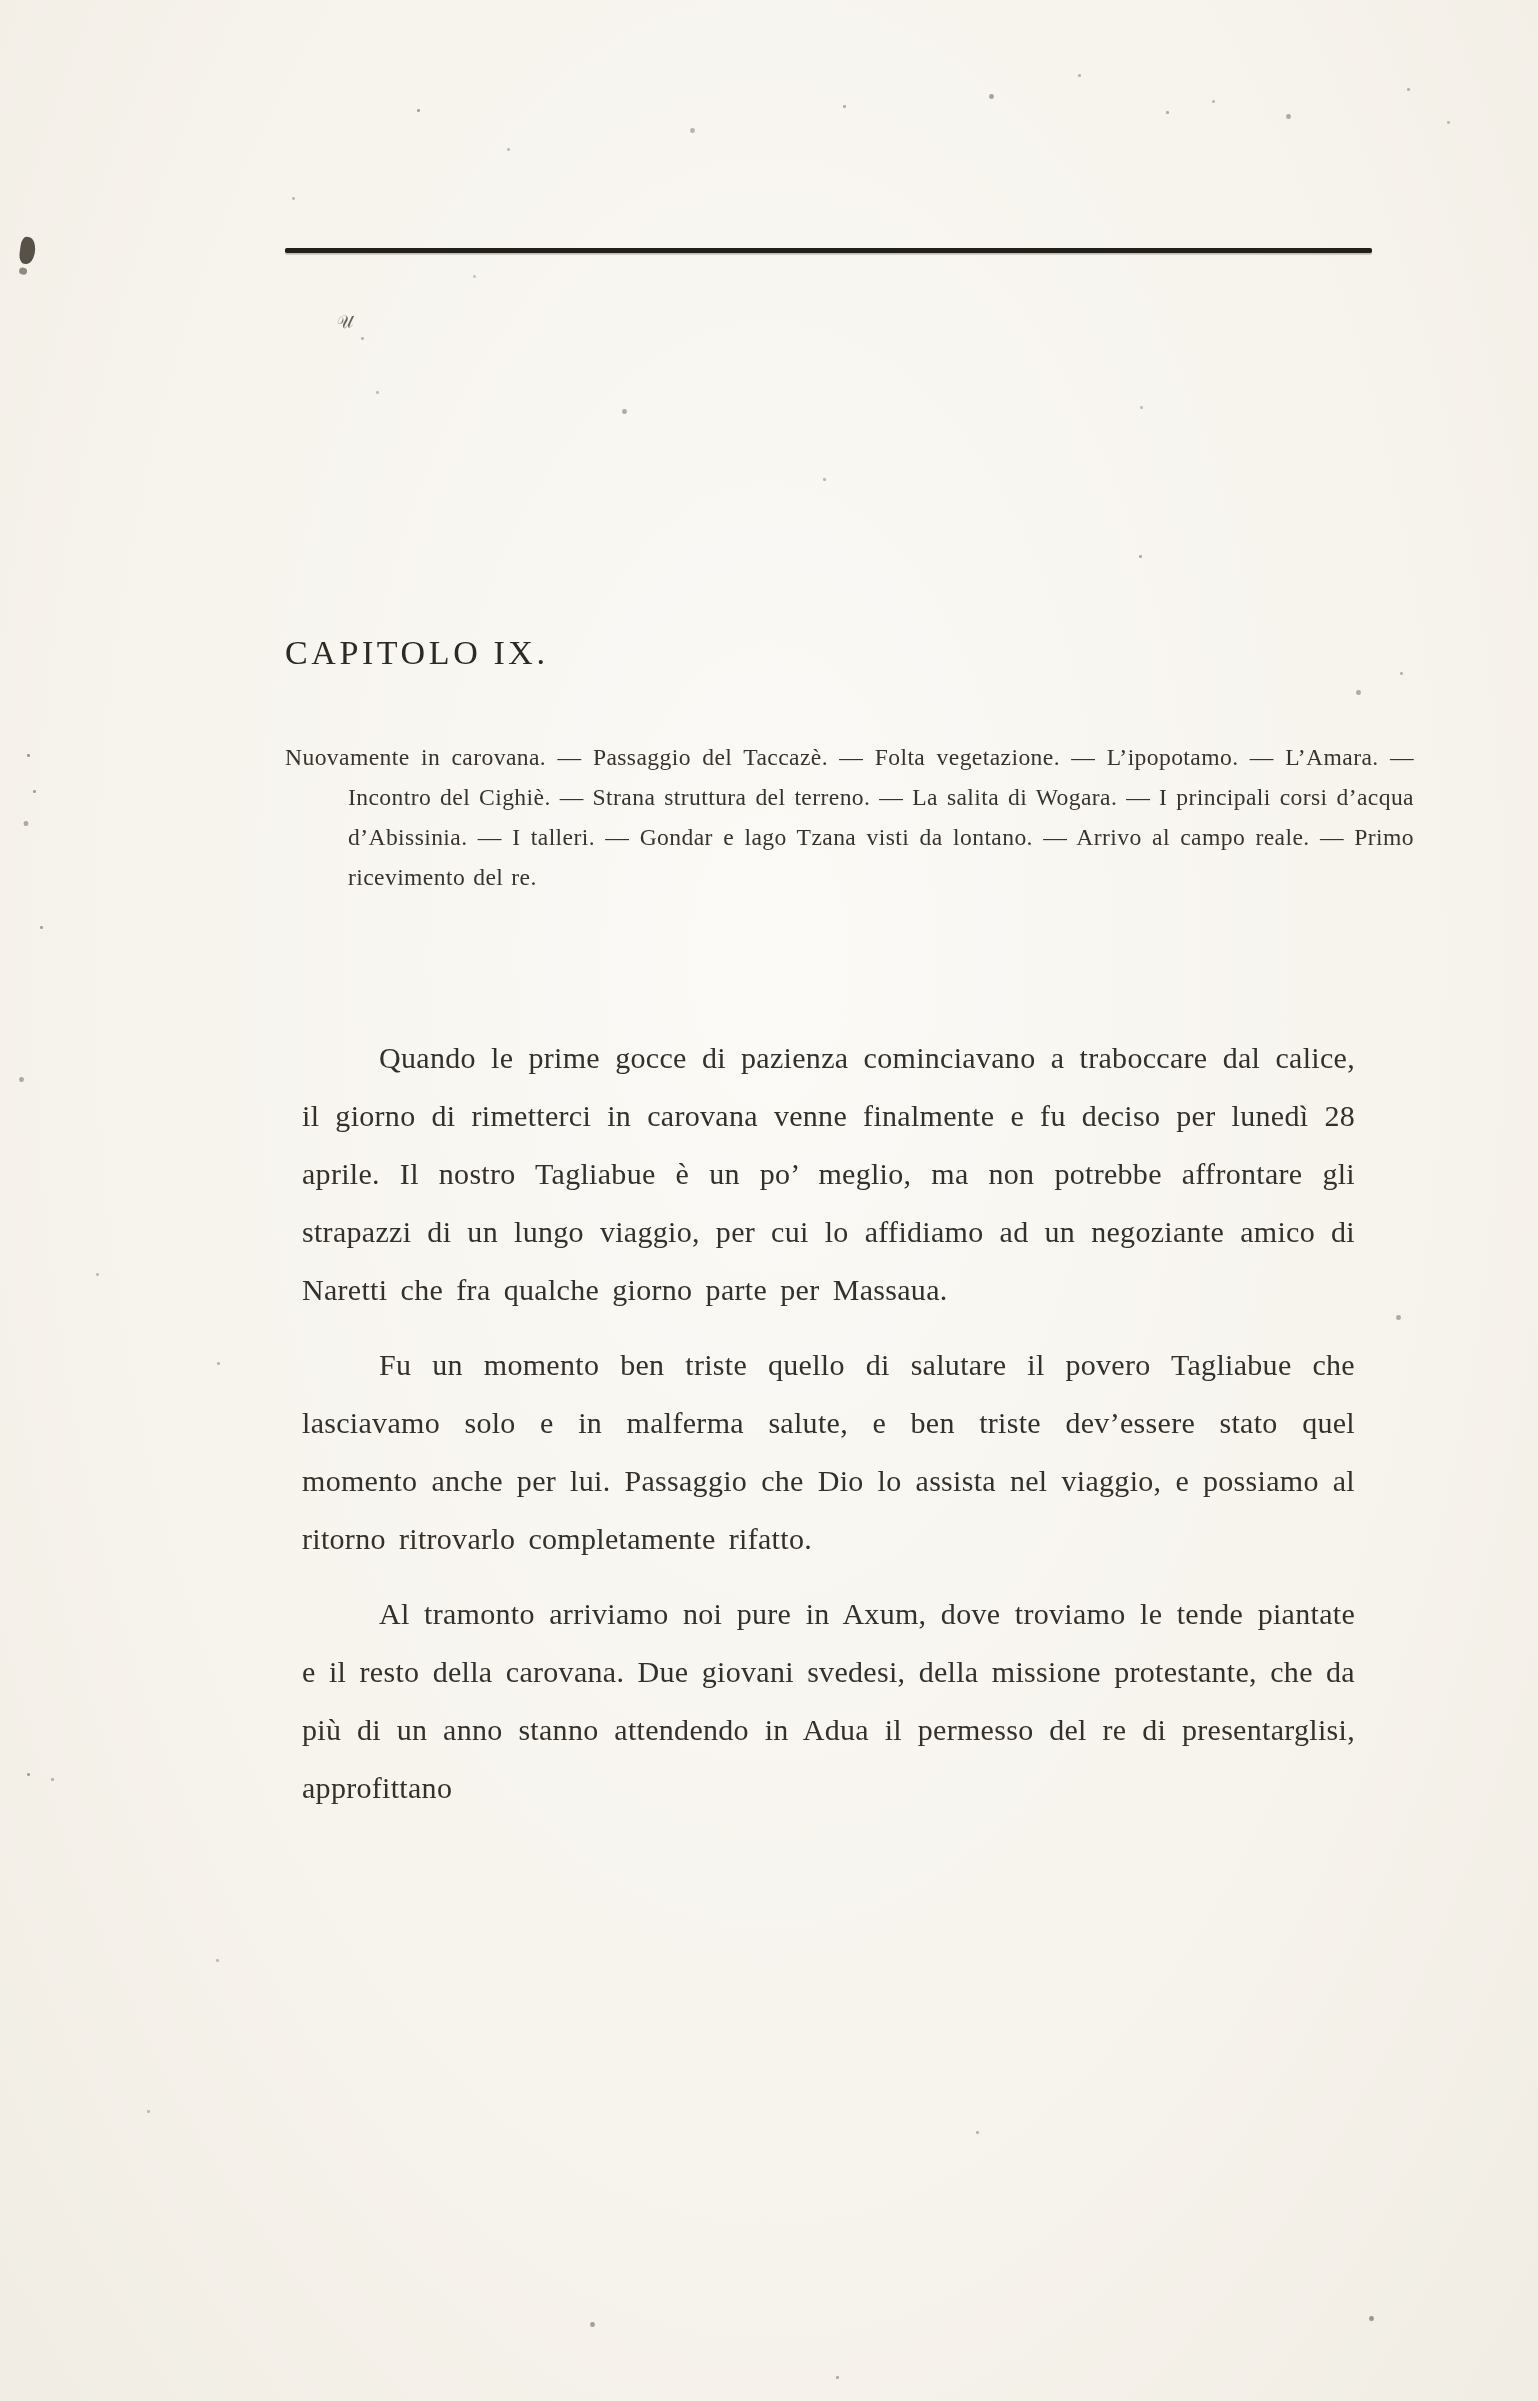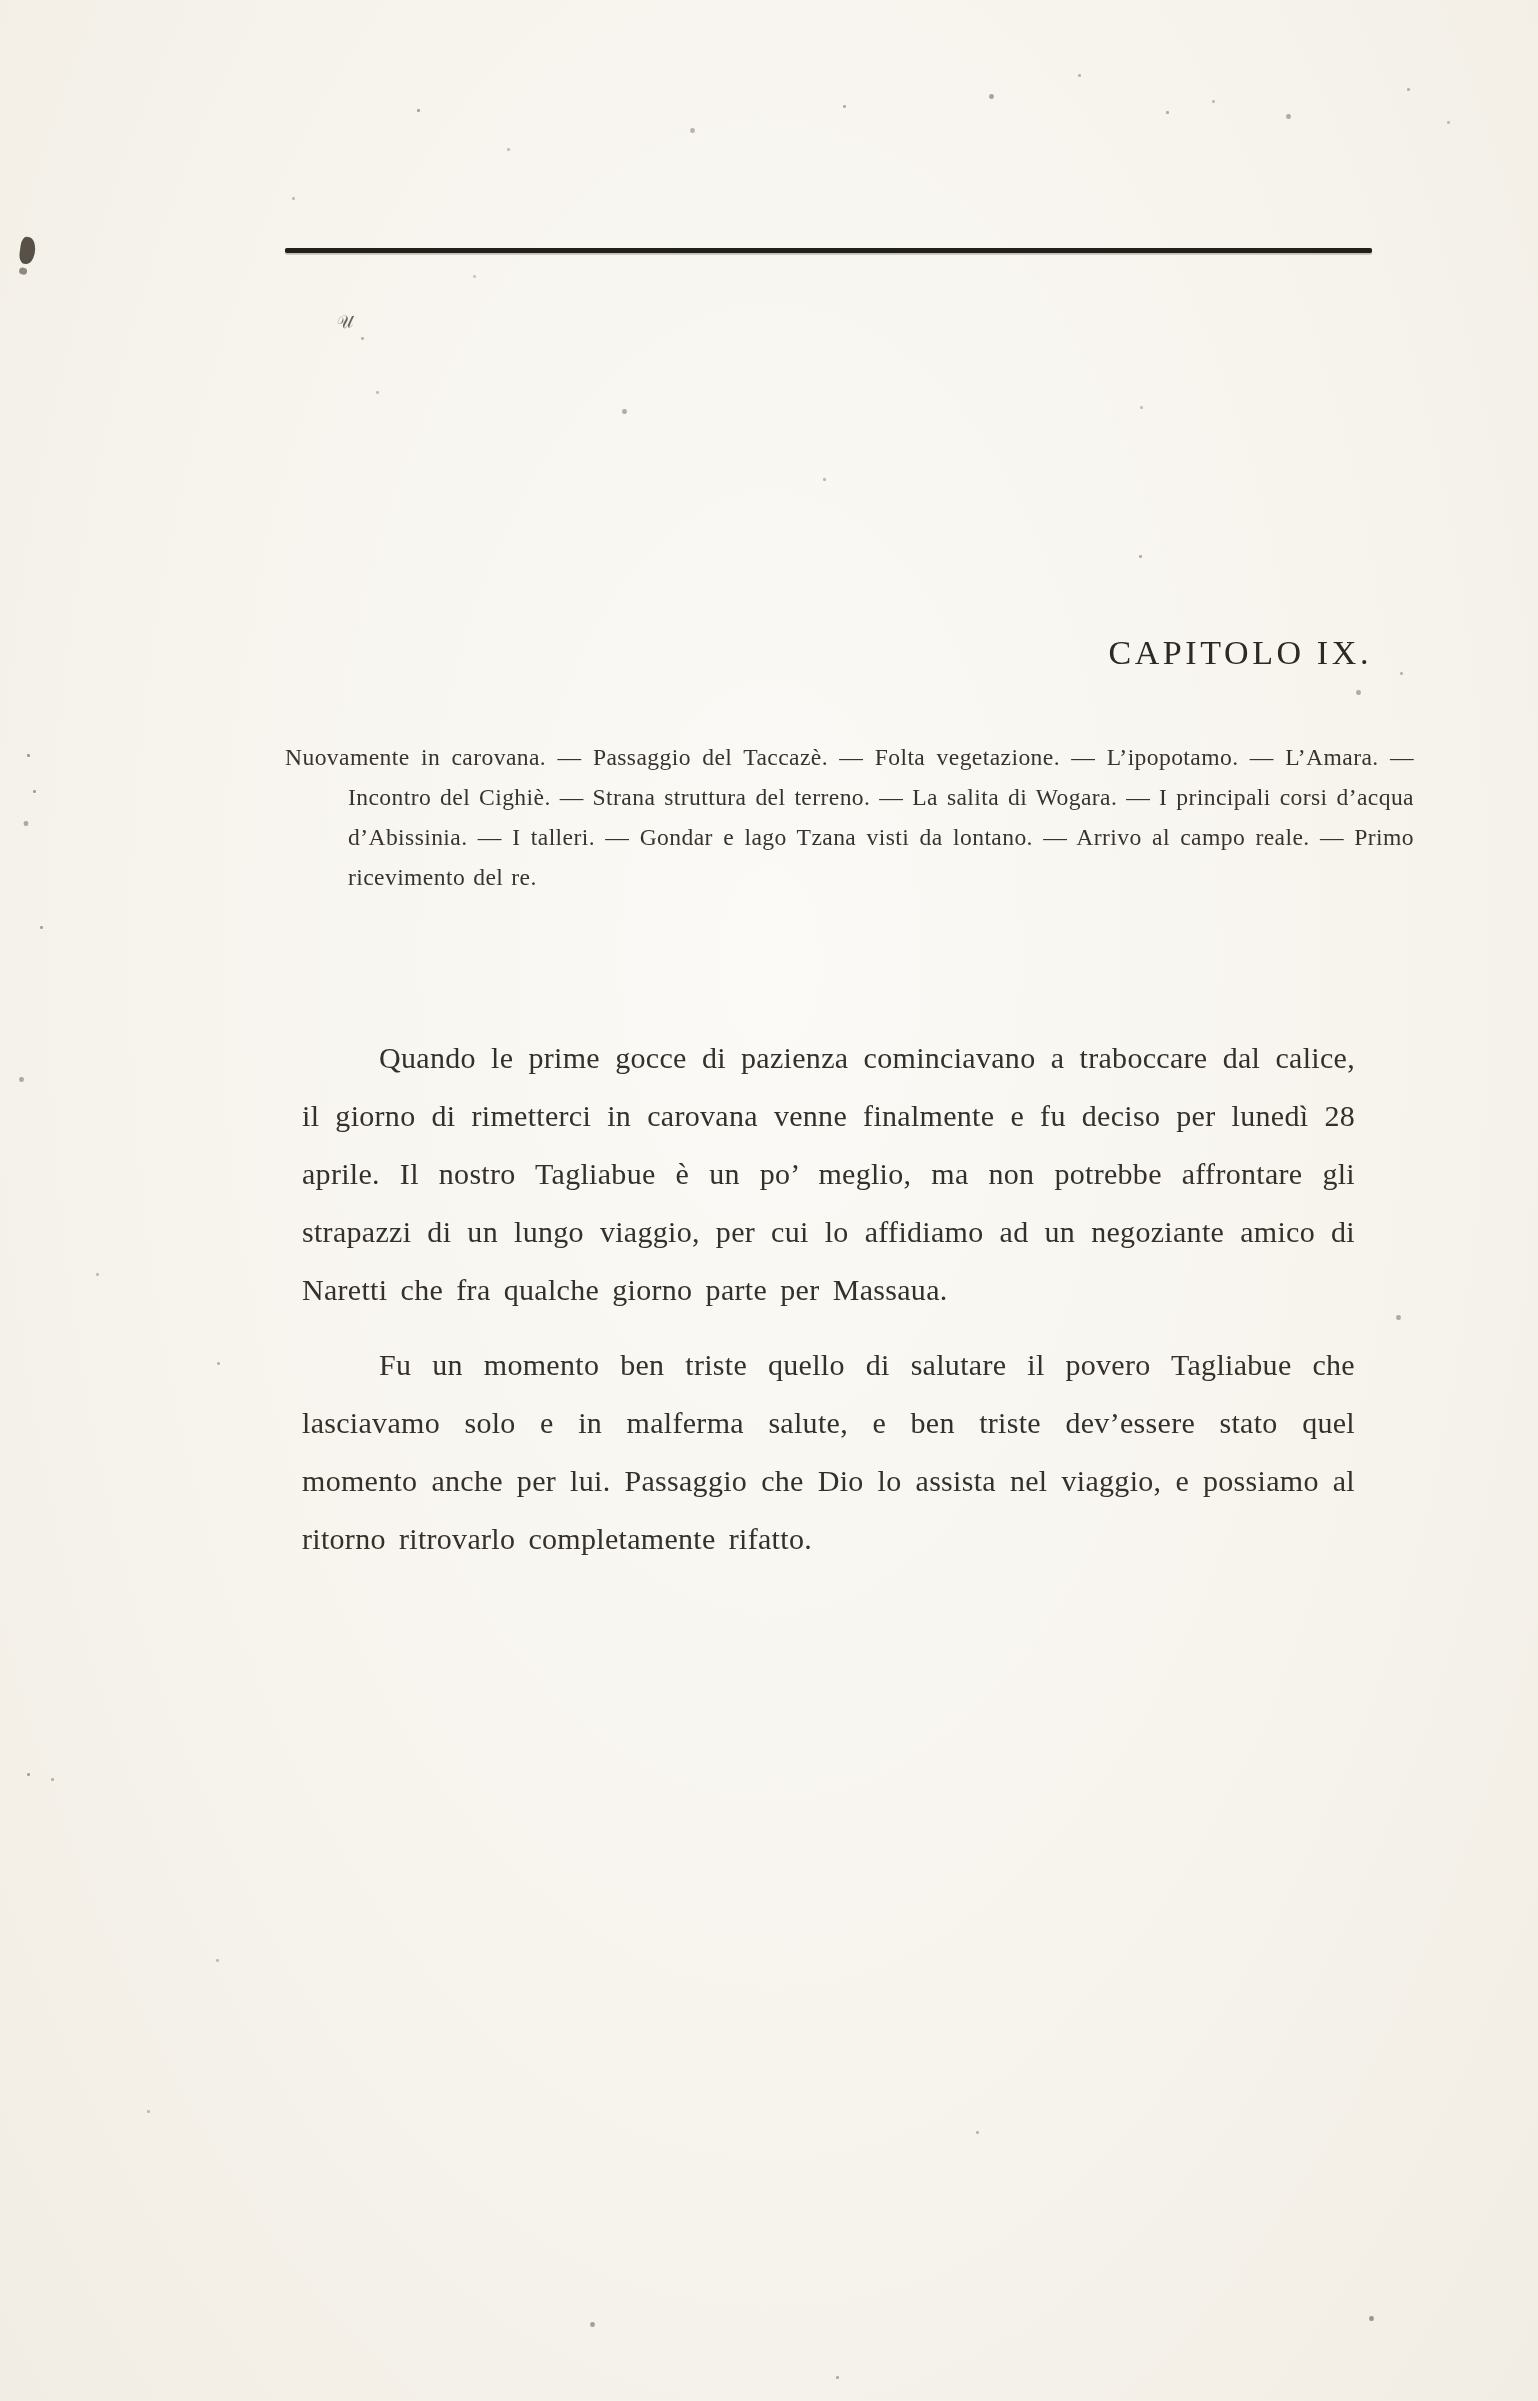--- a/index.html
+++ b/index.html
@@ -106,21 +106,21 @@
   .rule {
     margin-top: 248px;
     height: 5.4px;
     background: #23201a;
     border-radius: 1.8px;
     box-shadow: 0 1.8px 0 rgba(35,32,26,0.25);
   }
 
   .heading {
     margin: 381px 0 0 0;
-    text-align: right;
+    text-align: left;
     font-size: 34px;
     font-weight: normal;
     letter-spacing: 3.6px;
     color: #2d2a24;
   }
 
   .summary {
     margin: 65px 0 12px 0;
     padding-left: 63px;
     text-indent: -63px;
@@ -160,17 +160,18 @@
 
     <div class="rule"></div>
 
     <h1 class="heading">CAPITOLO IX.</h1>
 
     <p class="summary">Nuovamente in carovana. — Passaggio del Taccazè. — Folta vegetazione. — L’ipopotamo. — L’Amara. — Incontro del Cighiè. — Strana struttura del terreno. — La salita di Wogara. — I principali corsi d’acqua d’Abissinia. — I talleri. — Gondar e lago Tzana visti da lontano. — Arrivo al campo reale. — Primo ricevimento del re.</p>
 
     <div class="body-text">
       <p>Quando le prime gocce di pazienza cominciavano a traboccare dal calice, il giorno di rimetterci in carovana venne finalmente e fu deciso per lunedì 28 aprile. Il nostro Tagliabue è un po’ meglio, ma non potrebbe affrontare gli strapazzi di un lungo viaggio, per cui lo affidiamo ad un negoziante amico di Naretti che fra qualche giorno parte per Massaua.</p>
       <p>Fu un momento ben triste quello di salutare il povero Tagliabue che lasciavamo solo e in malferma salute, e ben triste dev’essere stato quel momento anche per lui. Passaggio che Dio lo assista nel viaggio, e possiamo al ritorno ritrovarlo completamente rifatto.</p>
+      <p>Al tramonto arriviamo noi pure in Axum, dove troviamo le tende piantate e il resto della carovana. Due giovani svedesi, della missione protestante, che da più di un anno stanno attendendo in Adua il permesso del re di presentarglisi, approfittano</p>
     </div>
 
   </div>
 </div>
 
 
 </body></html>

